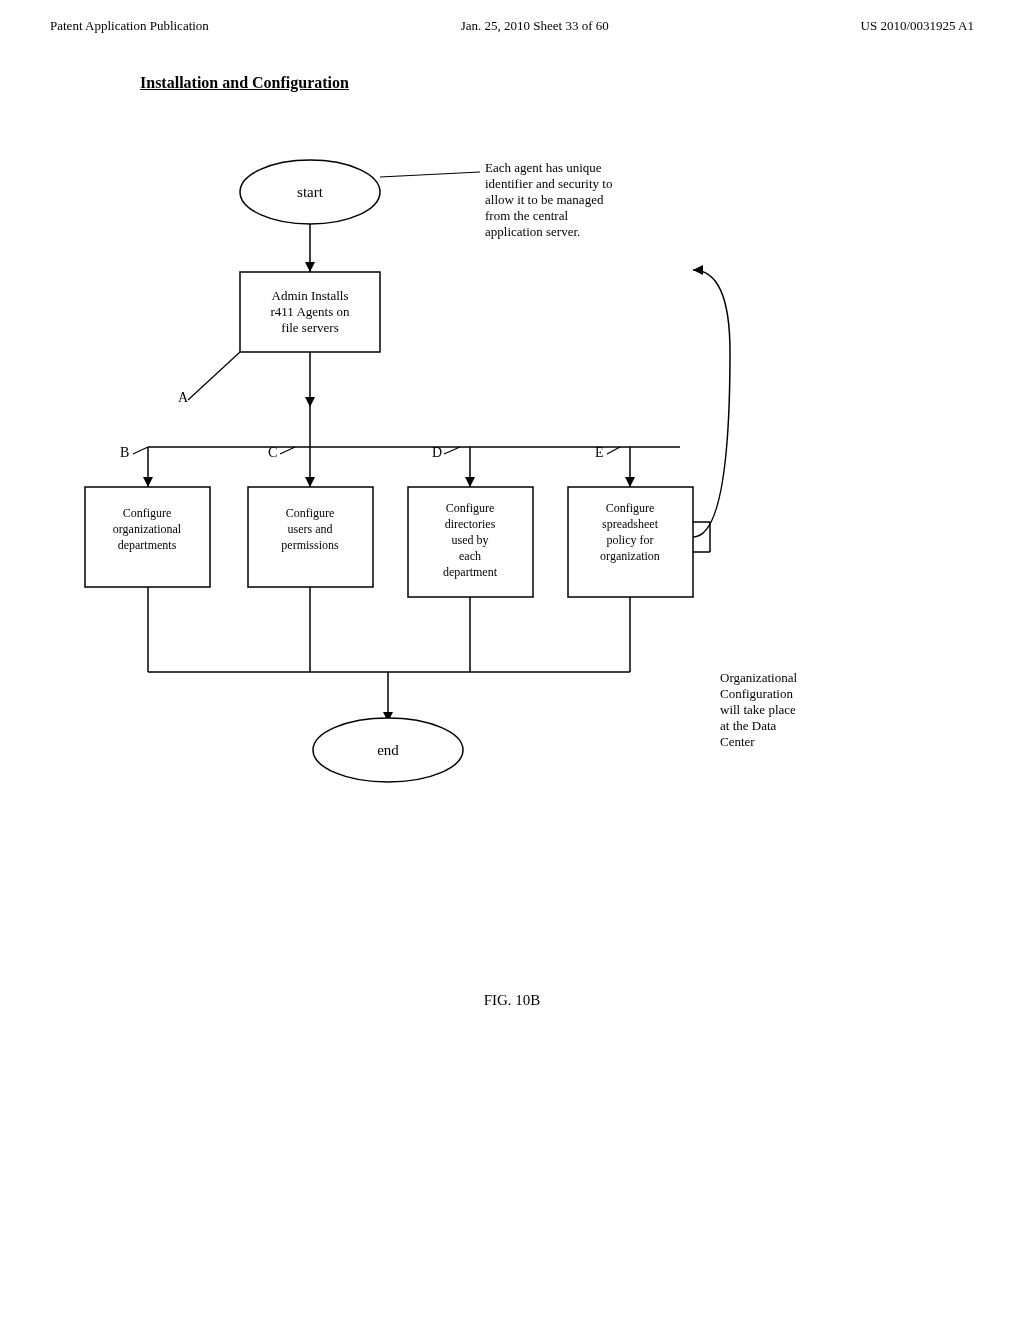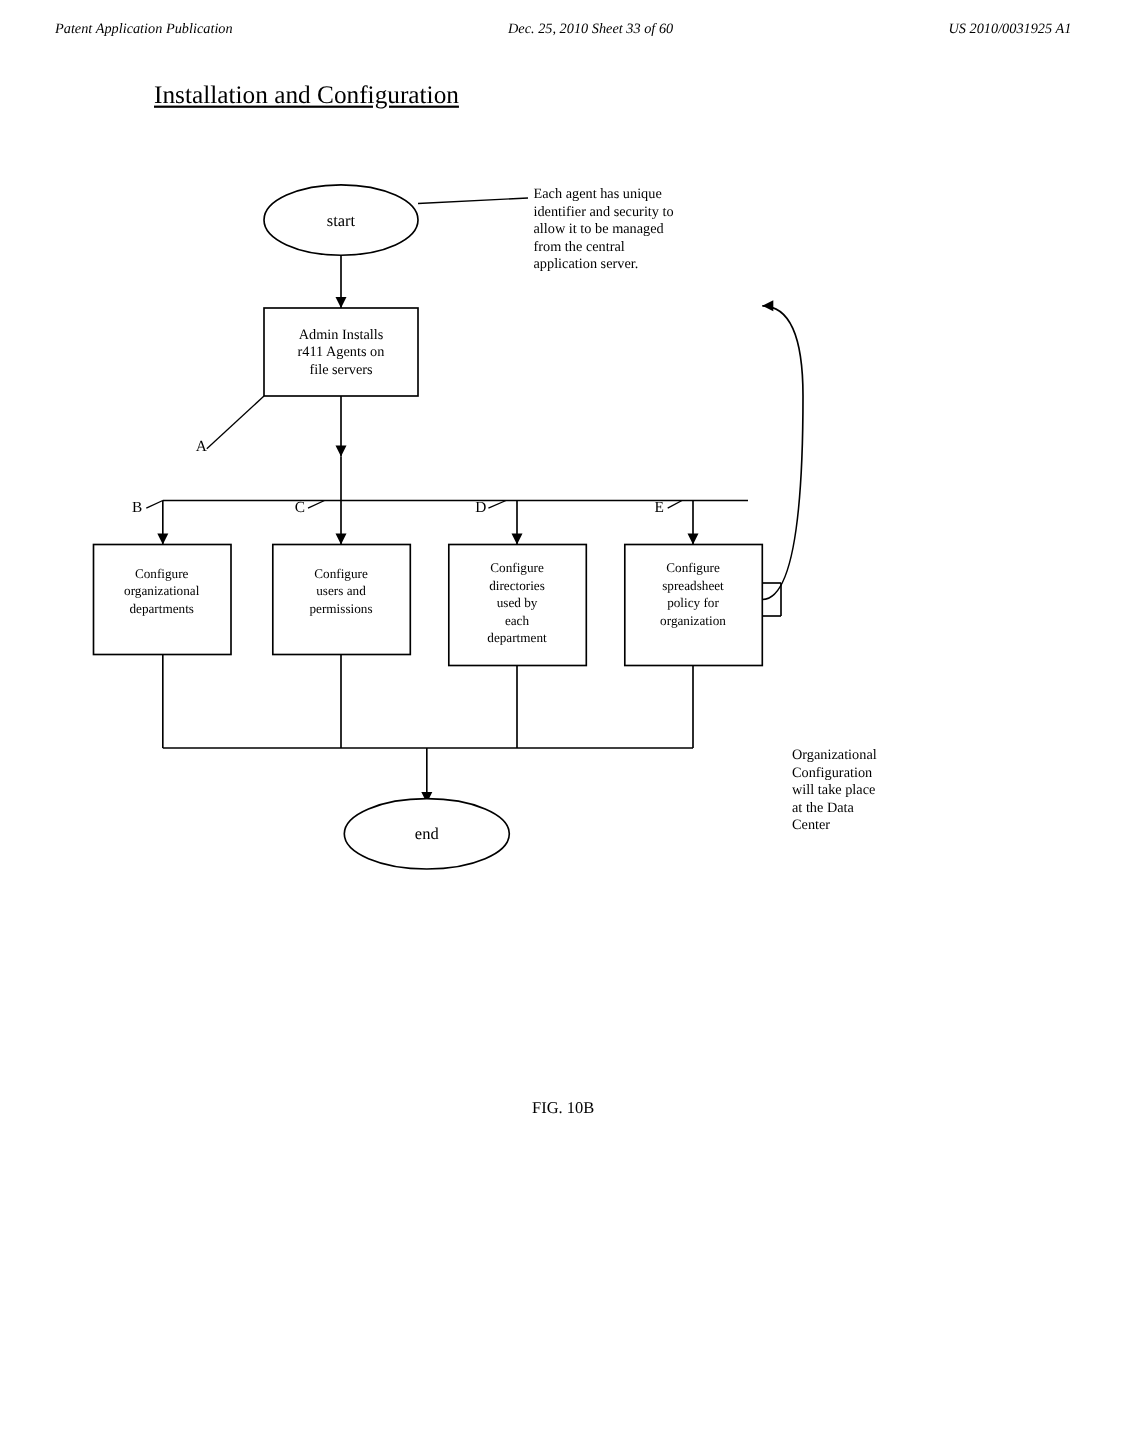--- a/index.html
+++ b/index.html
@@ -11,30 +11,29 @@
       position: relative;
       color: #000;
     }
 
     .page-header {
       display: flex;
       justify-content: space-between;
       align-items: flex-start;
       padding: 18px 50px 0 50px;
       font-size: 13px;
-      font-style: italic;
     }
 
     .title-section {
       padding: 40px 0 0 140px;
     }
 
     .title-underline {
-      font-size: 23px;
-      font-weight: normal;
+      font-size: 16px;
+      font-weight: bold;
       text-decoration: underline;
     }
 
     .diagram-area {
       position: relative;
       width: 100%;
       height: 880px;
       margin-top: 10px;
     }
 
@@ -51,21 +50,21 @@
       text-align: center;
       font-size: 15px;
       padding-top: 10px;
     }
   </style>
 </head>
 <body>
 
 <div class="page-header">
   <span>Patent Application Publication</span>
-  <span>Dec. 25, 2010  Sheet 33 of 60</span>
+  <span>Jan. 25, 2010  Sheet 33 of 60</span>
   <span>US 2010/0031925 A1</span>
 </div>
 
 <div class="title-section">
   <span class="title-underline">Installation and Configuration</span>
 </div>
 
 <div class="diagram-area">
   <svg class="diagram-svg" viewBox="0 0 1024 880" xmlns="http://www.w3.org/2000/svg">
 

